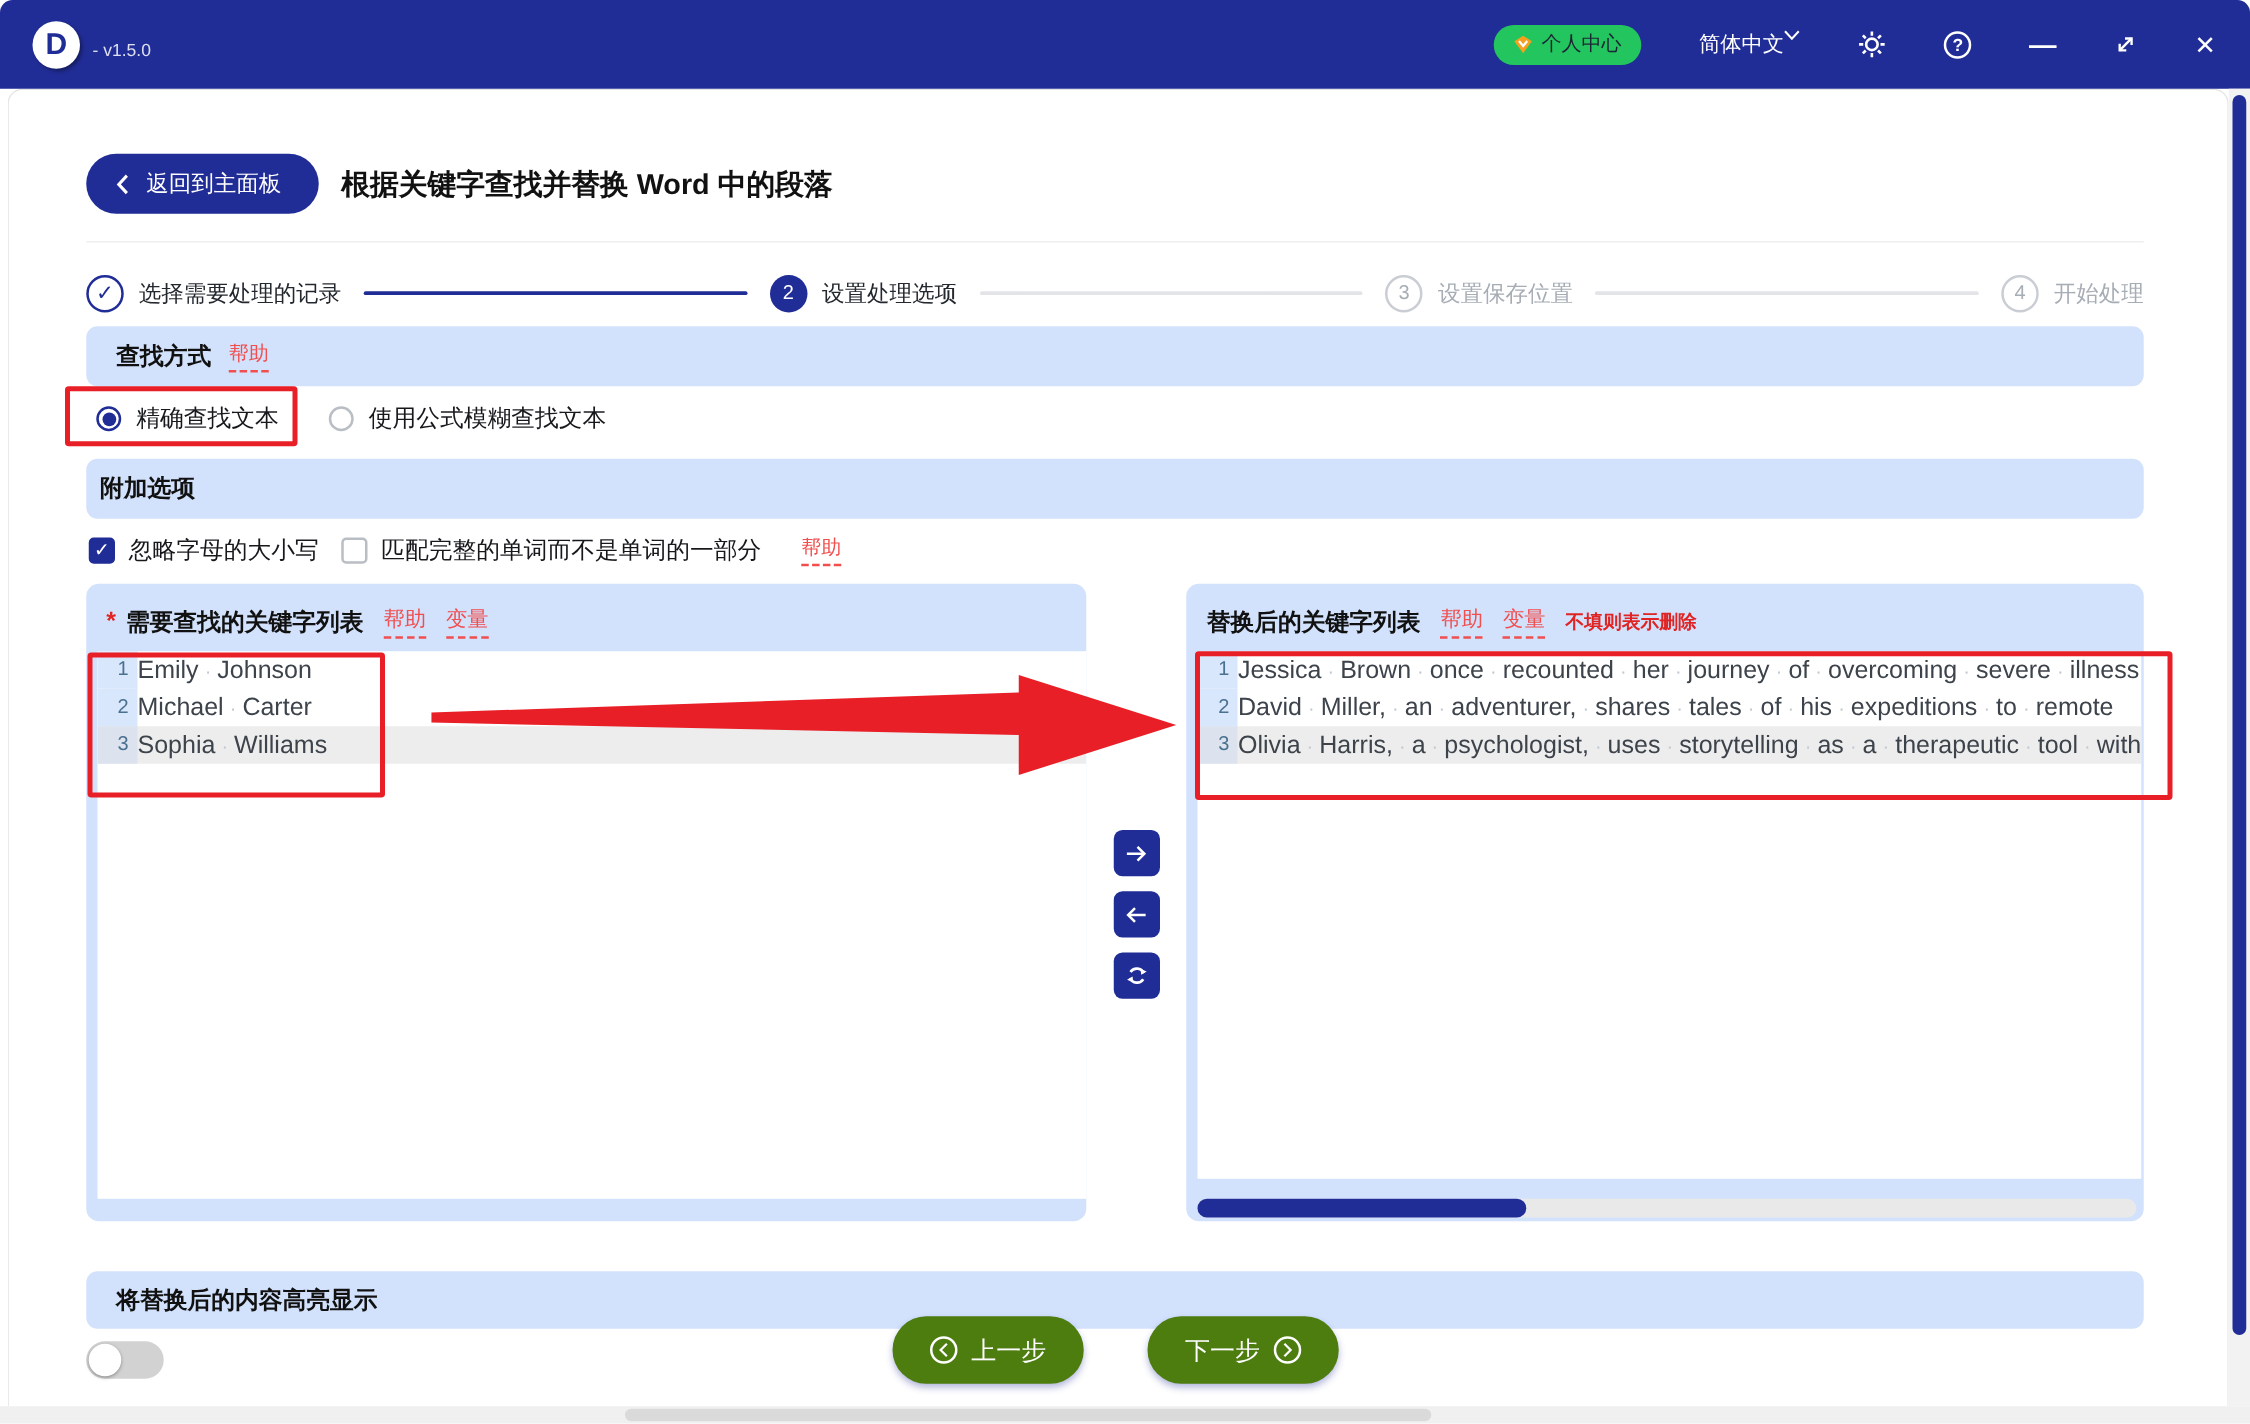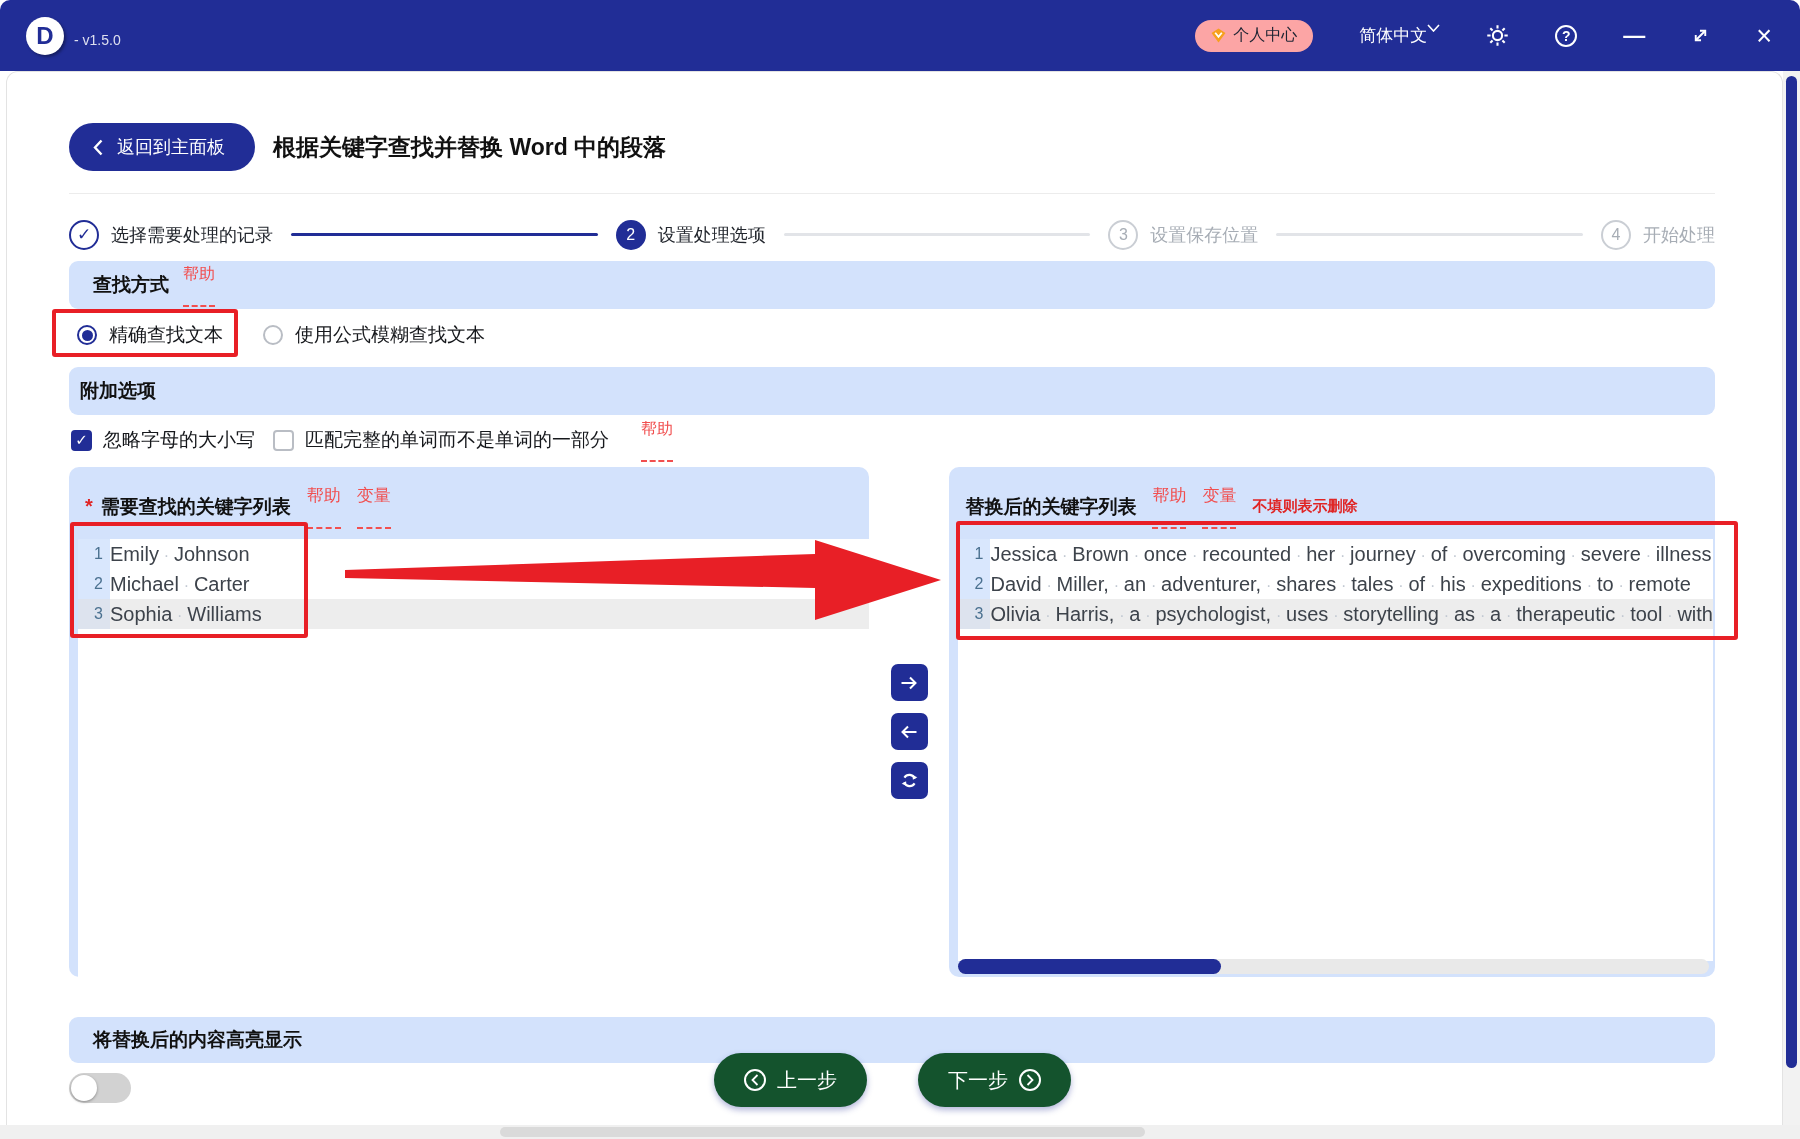--- a/index.html
+++ b/index.html
@@ -9,21 +9,21 @@
   
   .titlebar { position:absolute; left:0; top:0; width:1800px; height:71px;
     background:#212d96; border-radius:10px 10px 0 0; display:flex; align-items:center;
     padding:0 28px 0 26px; color:#fff; }
   .logo { width:38px; height:38px; border-radius:50%; background:#fff; color:#212d96;
     font-weight:bold; font-size:24px; display:flex; align-items:center; justify-content:center;
     box-shadow:2px 2px 3px rgba(0,0,0,.35); }
   .app-name { font-size:25px; font-weight:bold; margin-left:16px; letter-spacing:1px; }
   .app-ver { font-size:14px; color:rgba(255,255,255,.85); margin-left:10px; margin-top:8px; }
   .tb-right { margin-left:auto; display:flex; align-items:center; gap:46px; }
-  .pill { background:#fca5a5; color:#1d2433; height:32px; border-radius:16px; display:flex;
+  .pill { background:#22c55e; color:#1d2433; height:32px; border-radius:16px; display:flex;
     align-items:center; gap:7px; padding:0 16px; font-size:16px; cursor:pointer; }
   .lang { display:flex; align-items:flex-start; gap:0; font-size:17px; cursor:pointer; }
   .tb-icon { display:flex; align-items:center; justify-content:center; cursor:pointer; height:28px; }
   .q-circle { width:22px; height:22px; border:2px solid #fff; border-radius:50%;
     display:flex; align-items:center; justify-content:center; font-size:14px; font-weight:bold; }
   .min-glyph { font-size:22px; font-weight:bold; }
   .close-glyph { font-size:27px; line-height:20px; }
 
   
   .card { position:absolute; left:6px; top:71px; width:1777px; height:1054px;
@@ -48,21 +48,21 @@
   .step.pending .step-circle { border:2px solid #caced4; color:#a7adb5; background:#fff; }
   .step-label { font-size:18px; color:#23272e; white-space:nowrap; }
   .step.pending .step-label { color:#a7adb5; }
   .connector { flex:1; height:3px; background:#e2e4e8; margin:0 18px; border-radius:2px; }
   .connector.done { background:#212d96; }
 
   
   .bar { height:48px; background:#d3e2fc; border-radius:9px; display:flex; align-items:center;
     padding:0 24px; gap:14px; }
   .bar-title { font-size:19px; font-weight:bold; color:#111; }
-  .red-link { font-size:17px; color:#f14f4f; border-bottom:2px dashed #f14f4f; padding-bottom:20px;
+  .red-link { font-size:17px; color:#f14f4f; border-bottom:2px dashed #f14f4f; padding-bottom:2px;
     cursor:pointer; white-space:nowrap;font-family:Liberation Serif, serif; }
   .red-note { font-size:15px; font-weight:bold; color:#e02424; white-space:nowrap; }
 
   .bar-find { margin-top:4px; }
   .radio-row { height:52px; display:flex; align-items:center; gap:40px; padding-left:8px; }
   .radio-opt { display:flex; align-items:center; gap:12px; cursor:pointer; font-size:19px; }
   .radio-dot { width:20px; height:20px; border-radius:50%; border:2px solid #b9bdc4; background:#fff;
     display:flex; align-items:center; justify-content:center; flex-shrink:0; }
   .radio-opt.sel .radio-dot { border-color:#212d96; }
   .radio-opt.sel .radio-dot::after { content:""; width:11px; height:11px; border-radius:50%; background:#212d96; }
@@ -102,21 +102,21 @@
   .hscroll-thumb { position:absolute; left:0; top:0; height:15px; width:35%; background:#212d96;
     border-radius:8px; cursor:pointer; }
 
   
   .bar-highlight { margin-top:40px; height:46px; }
   .toggle { margin-top:10px; width:62px; height:30px; border-radius:15px; background:#d2d2d2;
     position:relative; cursor:pointer; }
   .knob { position:absolute; left:2px; top:2px; width:26px; height:26px; border-radius:50%;
     background:#fff; box-shadow:0 1px 3px rgba(0,0,0,.35); }
 
-  .foot-btn { position:absolute; height:54px; border-radius:27px; background:#14532d; color:#fff;
+  .foot-btn { position:absolute; height:54px; border-radius:27px; background:#4d7c0f; color:#fff;
     border:none; display:flex; align-items:center; gap:11px; padding:0 30px; font-size:20px;
     cursor:pointer; font-family:inherit; box-shadow:0 3px 6px rgba(33,45,150,.35); }
   .btn-prev { left:714px; top:1053px; }
   .btn-next { left:918px; top:1053px; }
   .circ-ico { width:22px; height:22px; border:2px solid #fff; border-radius:50%;
     display:flex; align-items:center; justify-content:center; flex-shrink:0; }
 
   
   .redbox { position:absolute; border:4px solid #e81f26; border-radius:3px; pointer-events:none; z-index:20; }
   .rb-radio   { left:52px;  top:309px; width:186px; height:48px; }

